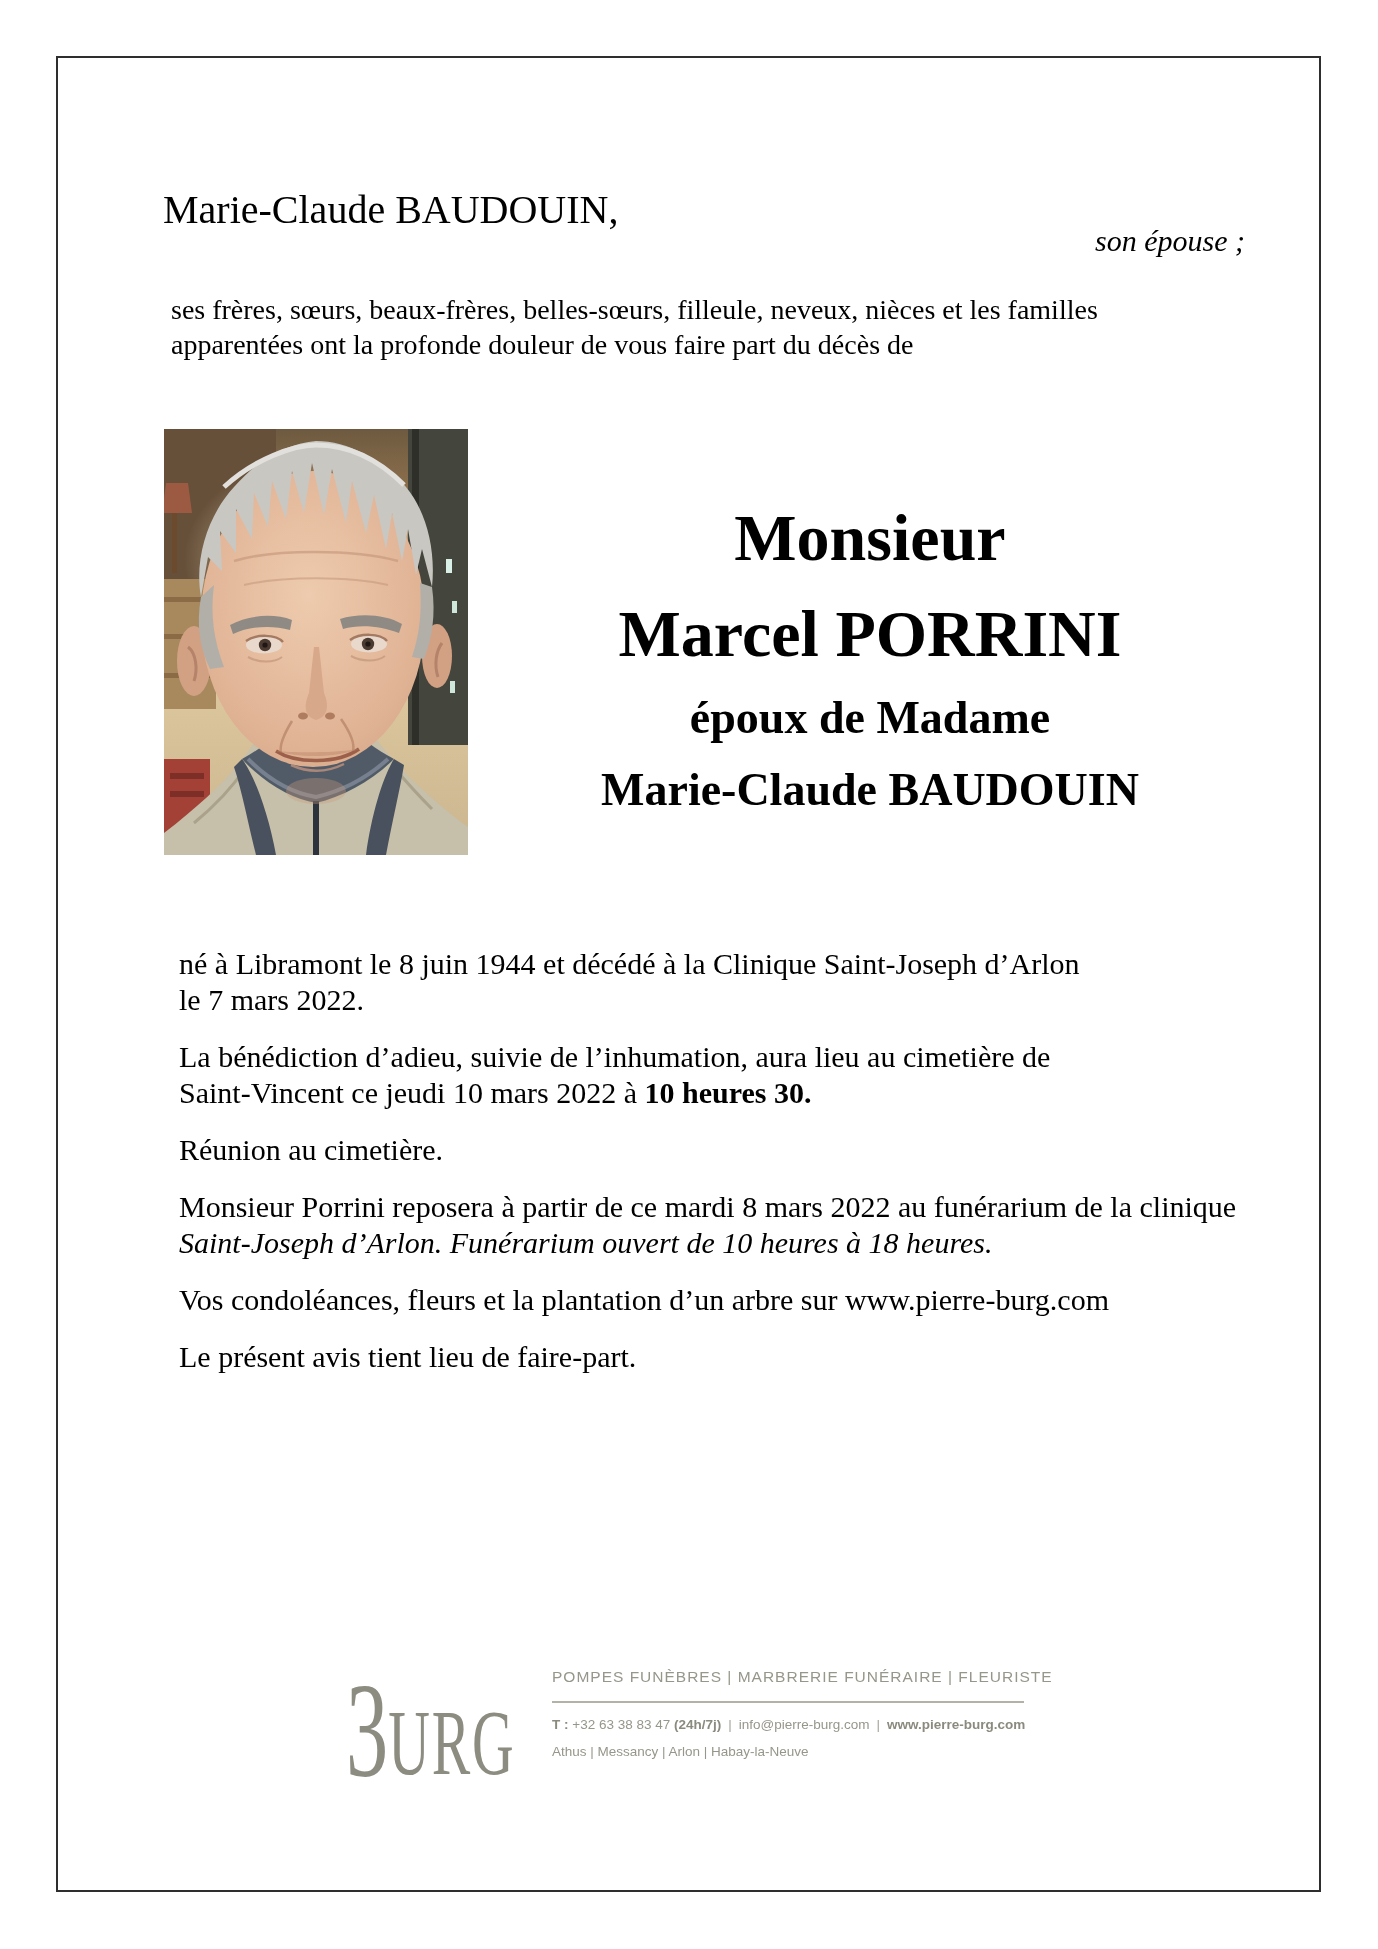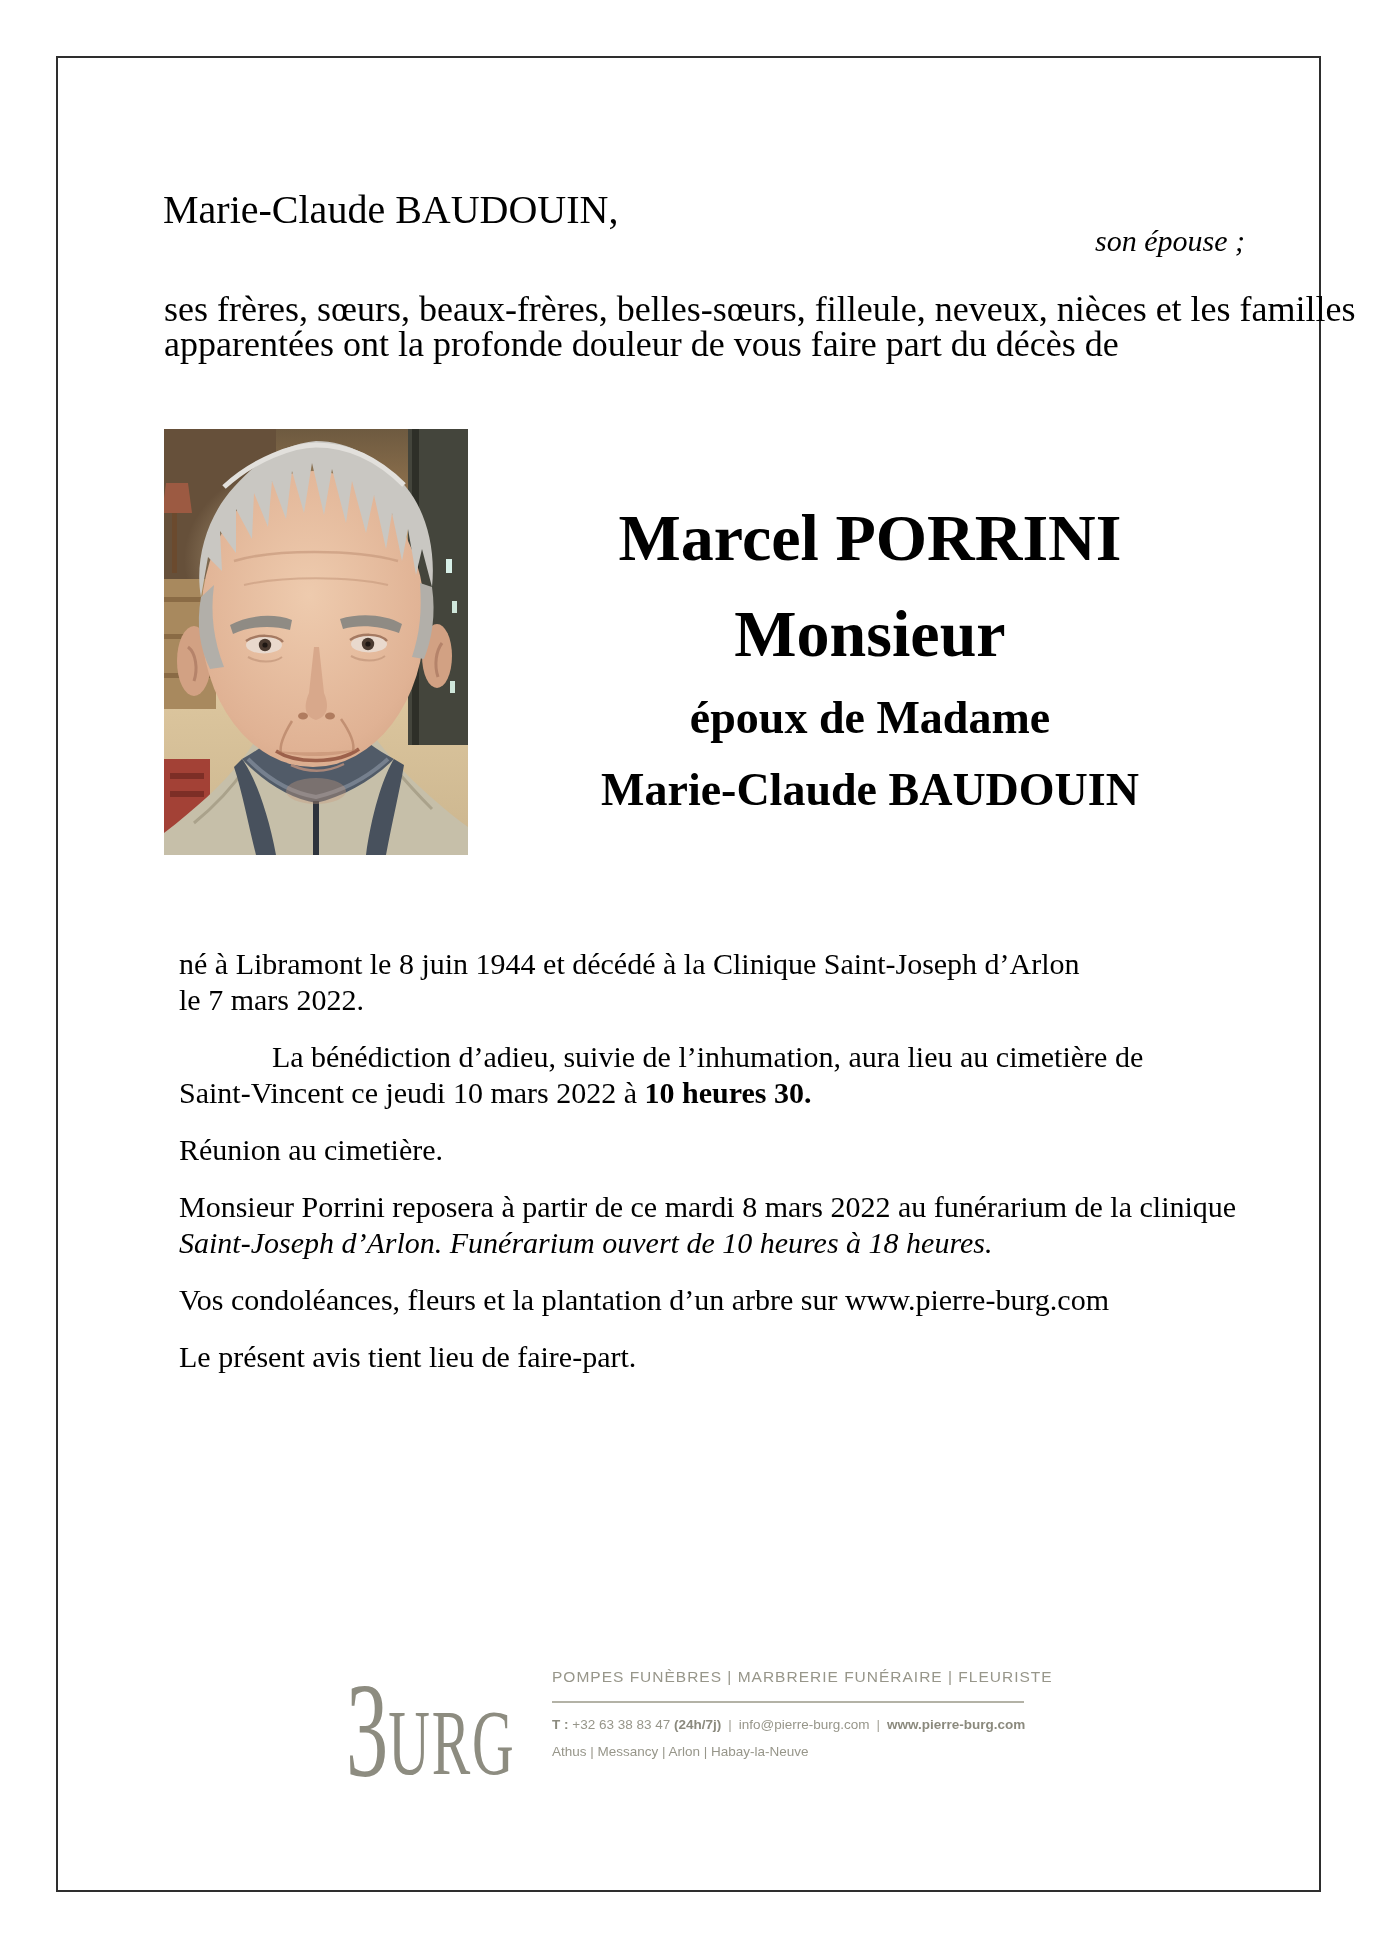--- a/index.html
+++ b/index.html
@@ -19,22 +19,22 @@
   .intro-name {
     position:absolute; left:163px; top:186px;
     font-size:40px; white-space:nowrap;
   }
   .relation {
     position:absolute; left:163px; top:224px; width:1082px;
     text-align:right; padding-right:28px;
     font-style:italic; font-size:30px; white-space:nowrap;
   }
   .family {
-    position:absolute; left:164px; top:292px;
-    font-size:36px; line-height:35px;
+    position:absolute; left:171px; top:292px;
+    font-size:28px; line-height:35px;
   }
   .line { white-space:nowrap; }
   .photo {
     position:absolute; left:164px; top:429px;
     width:304px; height:426px;
   }
   .photo svg { display:block; width:100%; height:100%; }
   .title-block {
     position:absolute; left:470px; top:490px; width:800px;
     text-align:center; font-weight:bold;
@@ -167,33 +167,33 @@
         <path d="M177,290 C186,303 191,314 189,322" stroke="#c29073" stroke-width="2.5" fill="none"></path>
         <path d="M112,322 C132,335 174,335 195,320" stroke="#9c604a" stroke-width="3.5" fill="none"></path>
         <path d="M112,322 C135,329 172,329 195,320 C172,324 132,324 112,322 Z" fill="#c08a6e" opacity="0.55"></path>
         <path d="M127,336 C145,344 162,344 180,335" stroke="#d09a80" stroke-width="2.5" fill="none" opacity="0.7"></path>
         <ellipse cx="152" cy="362" rx="30" ry="13" fill="#c89a7d" opacity="0.35"></ellipse>
       </g>
     </svg>
   </div>
 
   <div class="title-block">
+    <div class="title-large">Monsieur</div>
     <div class="title-large">Marcel PORRINI</div>
-    <div class="title-large">Monsieur</div>
     <div class="title-small">époux de Madame</div>
     <div class="title-small">Marie-Claude BAUDOUIN</div>
   </div>
 
   <div class="body-text">
     <p>
       <span class="line" style="display:block;">né à Libramont le 8 juin 1944 et décédé à la Clinique Saint-Joseph d’Arlon</span>
       <span class="line" style="display:block;">le 7 mars 2022.</span>
     </p>
     <p>
-      <span class="line" style="display:block;text-align:center;">La bénédiction d’adieu, suivie de l’inhumation, aura lieu au cimetière de</span>
+      <span class="line" style="display:block;">La bénédiction d’adieu, suivie de l’inhumation, aura lieu au cimetière de</span>
       <span class="line" style="display:block;"><span>Saint-Vincent ce jeudi 10 mars 2022 à </span><span class="b">10 heures 30.</span></span>
     </p>
     <p>
       <span class="line" style="display:block;">Réunion au cimetière.</span>
     </p>
     <p>
       <span class="line" style="display:block;">Monsieur Porrini reposera à partir de ce mardi 8 mars 2022 au funérarium de la clinique</span>
       <span class="line" style="display:block;font-style:italic;">Saint-Joseph d’Arlon. Funérarium ouvert de 10 heures à 18 heures.</span>
     </p>
     <p>

